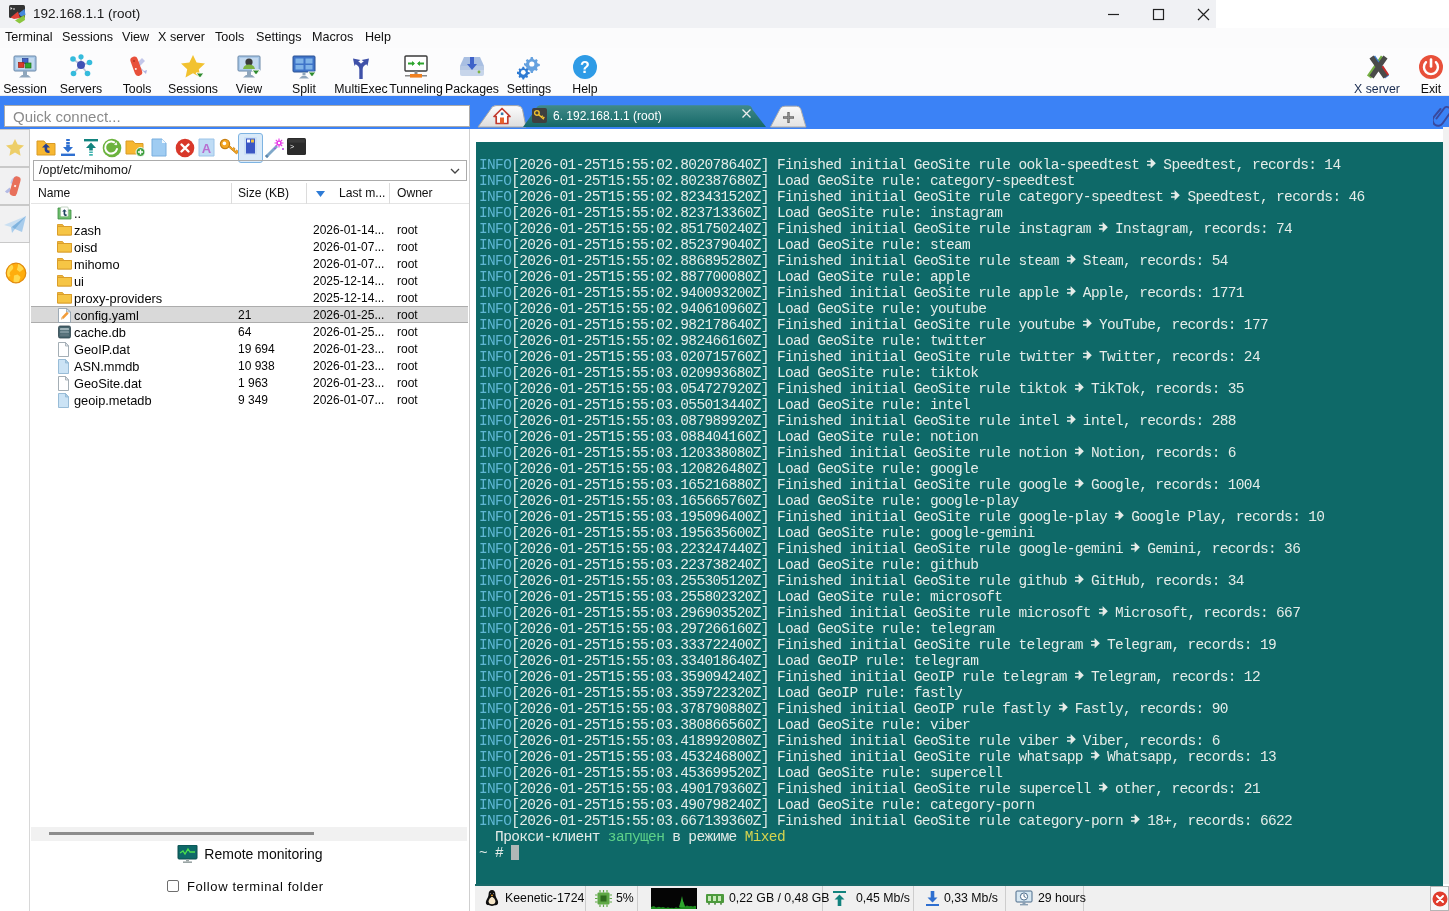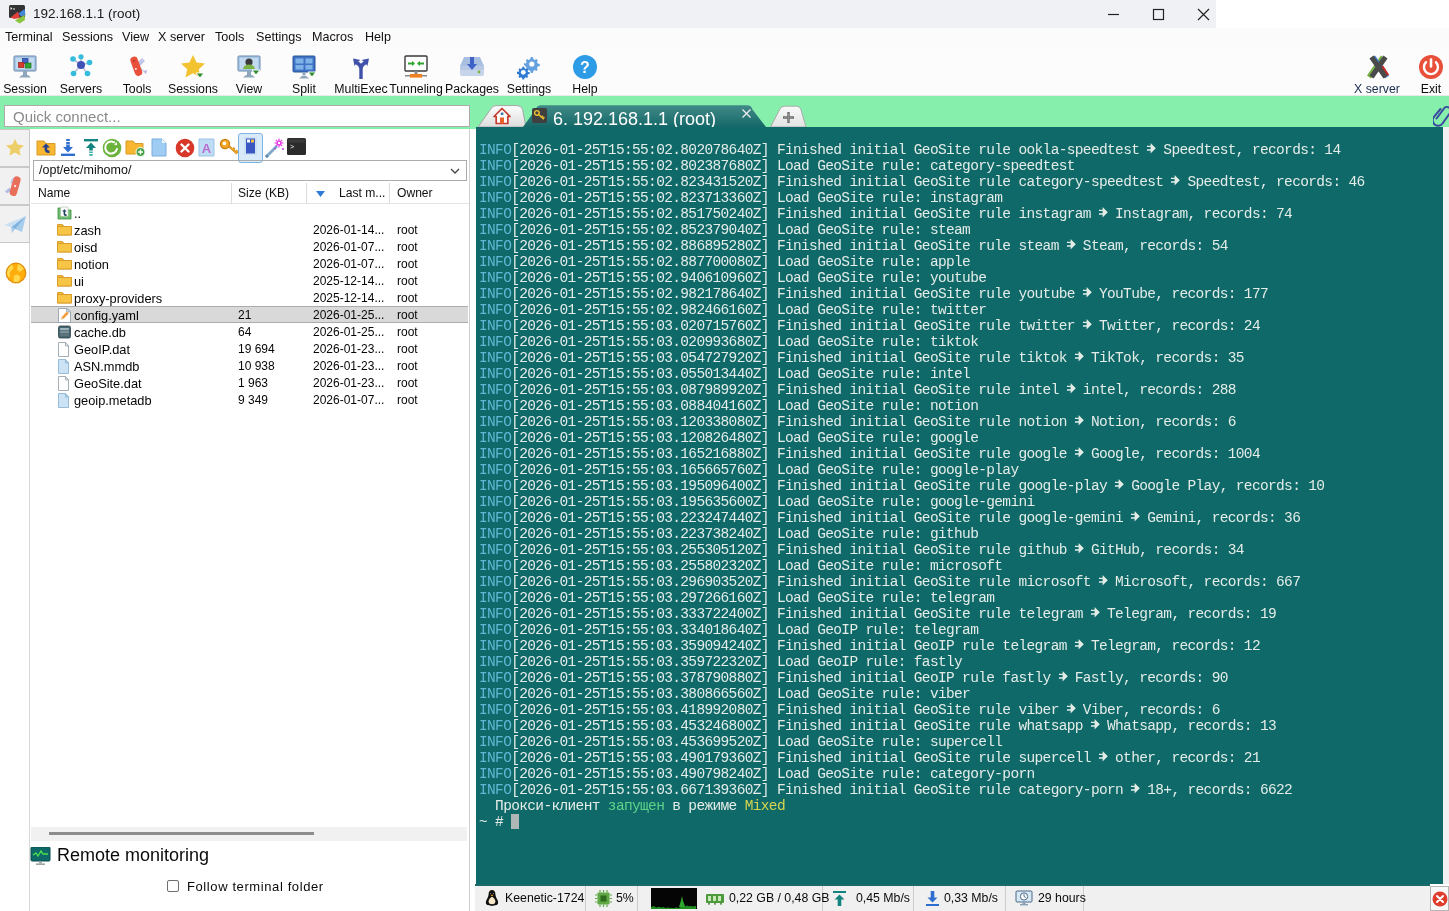--- a/index.html
+++ b/index.html
@@ -10,25 +10,25 @@
 .wb{position:absolute;top:0;width:45px;height:28px;color:#222}
 
 #menu{position:absolute;left:0;top:28px;width:1449px;height:20px;background:#FBFBFC;font-size:12.6px;color:#101010}
 #menu span{position:absolute;top:2px}
 
 #tbar{position:absolute;left:0;top:48px;width:1449px;height:48px;background:#FCFCFD;border-bottom:1px solid #E9E9E9}
 .tbi{position:absolute;top:6px;width:60px;text-align:center}
 .tbic{height:27px}
 .tbl{font-size:12.3px;color:#0d0d0d;margin-top:1px}
 
-#qcrow{position:absolute;left:0;top:96px;width:1449px;height:33px;background:#86efac}
+#qcrow{position:absolute;left:0;top:96px;width:1449px;height:33px;background:#3b82f6}
 #qc{position:absolute;left:4px;top:9px;width:466px;height:22px;border:1px solid #ABABAB;background:#fff;font-size:15px;color:#8a8a8a;line-height:21px;padding-left:8px}
 
 #tabsvg{position:absolute;left:475px;top:104px}
-#activelbl{position:absolute;left:553px;top:108.5px;font-size:18px;color:#fff;white-space:nowrap}
+#activelbl{position:absolute;left:553px;top:108.5px;font-size:12px;color:#fff;white-space:nowrap}
 #activex{position:absolute;left:741px;top:107px;font-size:13px;color:#EDEDED}
 #plusg{position:absolute;left:782px;top:110px}
 
 #lstrip{position:absolute;left:0;top:129px;width:30px;height:782px;background:#fff;border-right:1px solid #D8D8D8}
 .ltab{position:absolute;left:0;width:30px;height:38px;background:#F1F1F2;border:1px solid #C9C9C9;border-left:none}
 
 #panel{position:absolute;left:30px;top:129px;width:440px;height:782px;background:#fff;border-right:1px solid #CFCFCF}
 .fticon{position:absolute;top:5px}
 #ftbar{position:absolute;left:0;top:4px;width:440px;height:29px}
 .seldoc{background:#D9EAF9;border:1px solid #7EB4E2;border-radius:3px;padding:2px 4px;top:0px!important}
@@ -40,26 +40,26 @@
 .frow{position:absolute;left:1px;width:437px;height:17px;font-size:12.8px;color:#060606}
 .fs,.fd,.fo{font-size:12px}
 .frow.sel{background:#D9D9D9;border-top:1px solid #ACACAC;border-bottom:1px solid #ACACAC;margin-top:-1px}
 .fi{position:absolute;left:26px;top:1px}
 .fn{position:absolute;left:43px;top:1px}
 .fs{position:absolute;left:207px;top:1px}
 .fd{position:absolute;left:282px;top:1px}
 .fo{position:absolute;left:366px;top:1px}
 #hscroll{position:absolute;left:1px;top:698px;width:436px;height:14px;background:#F1F1F1}
 #hthumb{position:absolute;left:18px;top:5px;width:265px;height:3px;background:#8C8C8C}
-#remote{position:absolute;left:0;top:716px;width:440px;height:24px;text-align:left;font-size:18px;color:#0a0a0a}
+#remote{position:absolute;left:0;top:716px;width:440px;height:24px;text-align:center;font-size:14px;color:#0a0a0a}
 #follow{position:absolute;left:0;top:750px;width:440px;height:20px;font-size:13px;color:#0a0a0a}
 #follow .cb{position:absolute;left:137px;top:1px;width:12px;height:12px;border:1px solid #6e6e6e;border-radius:2px;background:#fff}
 #follow .lb{position:absolute;left:157px;top:0px;letter-spacing:.6px}
 
-#term{position:absolute;left:476px;top:127px;width:967px;height:757px;background:#0E6968;overflow:hidden}
+#term{position:absolute;left:476px;top:142px;width:967px;height:757px;background:#0E6968;overflow:hidden}
 #ttext{position:absolute;left:3px;top:15px;font-family:"Liberation Mono",monospace;font-size:14.5px;letter-spacing:-0.65px;line-height:16px;color:#E4ECE8;white-space:pre}
 #ttext i{font-style:normal;color:#5FB7D4}
 #ttext g{color:#5ED289}
 #ttext y{color:#D6D44F}
 .arw{display:inline-block;width:8px;height:11px;overflow:visible}
 .cur{display:inline-block;width:8px;height:15px;background:#AFB7B6;vertical-align:-3px}
 #rstrip{position:absolute;left:1443px;top:127px;width:6px;height:757px;background:#F1F1F1}
 
 #sline{position:absolute;left:475px;top:884px;width:955px;height:2px;background:#196A69}
 #sbar{position:absolute;left:475px;top:886px;width:974px;height:25px;background:#F0F0F0;font-size:12.3px;color:#0a0a0a}
@@ -415,21 +415,21 @@
           </svg></span>
         <span class="fn">oisd</span>
         <span class="fd">2026-01-07...</span>
         <span class="fo">root</span>
       </div>
 <div class="frow" style="top:52px">
         <span class="fi"><svg width="15" height="13" viewBox="0 0 15 13">
             <path d="M.5 1.5h5l1.5 2h7.5v8.5H.5z" fill="#EFB73B" stroke="#D89B27" stroke-width=".9"></path>
             <path d="M.5 3.5h14v8.5H.5z" fill="#F6C545" stroke="#D89B27" stroke-width=".9"></path>
           </svg></span>
-        <span class="fn">notion</span>
+        <span class="fn">mihomo</span>
         <span class="fd">2026-01-07...</span>
         <span class="fo">root</span>
       </div>
 <div class="frow" style="top:69px">
         <span class="fi"><svg width="15" height="13" viewBox="0 0 15 13">
             <path d="M.5 1.5h5l1.5 2h7.5v8.5H.5z" fill="#EFB73B" stroke="#D89B27" stroke-width=".9"></path>
             <path d="M.5 3.5h14v8.5H.5z" fill="#F6C545" stroke="#D89B27" stroke-width=".9"></path>
           </svg></span>
         <span class="fn">ui</span>
         <span class="fd">2025-12-14...</span>
@@ -530,21 +530,24 @@
             <path d="M3.6 0l5.2 5.2-5.2 5.2z" fill="#E4ECE8"></path>
           </svg></span> Speedtest, records: 14</div><div><i>INFO</i>[2026-01-25T15:55:02.802387680Z] Load GeoSite rule: category-speedtest</div><div><i>INFO</i>[2026-01-25T15:55:02.823431520Z] Finished initial GeoSite rule category-speedtest <span class="arw"><svg width="9" height="11" viewBox="0 0 9 11">
             <path d="M0 3.4h5.2M0 7h5.2" stroke="#E4ECE8" stroke-width="1.4"></path>
             <path d="M3.6 0l5.2 5.2-5.2 5.2z" fill="#E4ECE8"></path>
           </svg></span> Speedtest, records: 46</div><div><i>INFO</i>[2026-01-25T15:55:02.823713360Z] Load GeoSite rule: instagram</div><div><i>INFO</i>[2026-01-25T15:55:02.851750240Z] Finished initial GeoSite rule instagram <span class="arw"><svg width="9" height="11" viewBox="0 0 9 11">
             <path d="M0 3.4h5.2M0 7h5.2" stroke="#E4ECE8" stroke-width="1.4"></path>
             <path d="M3.6 0l5.2 5.2-5.2 5.2z" fill="#E4ECE8"></path>
           </svg></span> Instagram, records: 74</div><div><i>INFO</i>[2026-01-25T15:55:02.852379040Z] Load GeoSite rule: steam</div><div><i>INFO</i>[2026-01-25T15:55:02.886895280Z] Finished initial GeoSite rule steam <span class="arw"><svg width="9" height="11" viewBox="0 0 9 11">
             <path d="M0 3.4h5.2M0 7h5.2" stroke="#E4ECE8" stroke-width="1.4"></path>
             <path d="M3.6 0l5.2 5.2-5.2 5.2z" fill="#E4ECE8"></path>
-          </svg></span> Steam, records: 54</div><div><i>INFO</i>[2026-01-25T15:55:02.887700080Z] Load GeoSite rule: apple</div><div><i>INFO</i>[2026-01-25T15:55:02.940610960Z] Load GeoSite rule: youtube</div><div><i>INFO</i>[2026-01-25T15:55:02.982178640Z] Finished initial GeoSite rule youtube <span class="arw"><svg width="9" height="11" viewBox="0 0 9 11">
+          </svg></span> Steam, records: 54</div><div><i>INFO</i>[2026-01-25T15:55:02.887700080Z] Load GeoSite rule: apple</div><div><i>INFO</i>[2026-01-25T15:55:02.940093200Z] Finished initial GeoSite rule apple <span class="arw"><svg width="9" height="11" viewBox="0 0 9 11">
+            <path d="M0 3.4h5.2M0 7h5.2" stroke="#E4ECE8" stroke-width="1.4"></path>
+            <path d="M3.6 0l5.2 5.2-5.2 5.2z" fill="#E4ECE8"></path>
+          </svg></span> Apple, records: 1771</div><div><i>INFO</i>[2026-01-25T15:55:02.940610960Z] Load GeoSite rule: youtube</div><div><i>INFO</i>[2026-01-25T15:55:02.982178640Z] Finished initial GeoSite rule youtube <span class="arw"><svg width="9" height="11" viewBox="0 0 9 11">
             <path d="M0 3.4h5.2M0 7h5.2" stroke="#E4ECE8" stroke-width="1.4"></path>
             <path d="M3.6 0l5.2 5.2-5.2 5.2z" fill="#E4ECE8"></path>
           </svg></span> YouTube, records: 177</div><div><i>INFO</i>[2026-01-25T15:55:02.982466160Z] Load GeoSite rule: twitter</div><div><i>INFO</i>[2026-01-25T15:55:03.020715760Z] Finished initial GeoSite rule twitter <span class="arw"><svg width="9" height="11" viewBox="0 0 9 11">
             <path d="M0 3.4h5.2M0 7h5.2" stroke="#E4ECE8" stroke-width="1.4"></path>
             <path d="M3.6 0l5.2 5.2-5.2 5.2z" fill="#E4ECE8"></path>
           </svg></span> Twitter, records: 24</div><div><i>INFO</i>[2026-01-25T15:55:03.020993680Z] Load GeoSite rule: tiktok</div><div><i>INFO</i>[2026-01-25T15:55:03.054727920Z] Finished initial GeoSite rule tiktok <span class="arw"><svg width="9" height="11" viewBox="0 0 9 11">
             <path d="M0 3.4h5.2M0 7h5.2" stroke="#E4ECE8" stroke-width="1.4"></path>
             <path d="M3.6 0l5.2 5.2-5.2 5.2z" fill="#E4ECE8"></path>
           </svg></span> TikTok, records: 35</div><div><i>INFO</i>[2026-01-25T15:55:03.055013440Z] Load GeoSite rule: intel</div><div><i>INFO</i>[2026-01-25T15:55:03.087989920Z] Finished initial GeoSite rule intel <span class="arw"><svg width="9" height="11" viewBox="0 0 9 11">
             <path d="M0 3.4h5.2M0 7h5.2" stroke="#E4ECE8" stroke-width="1.4"></path>

